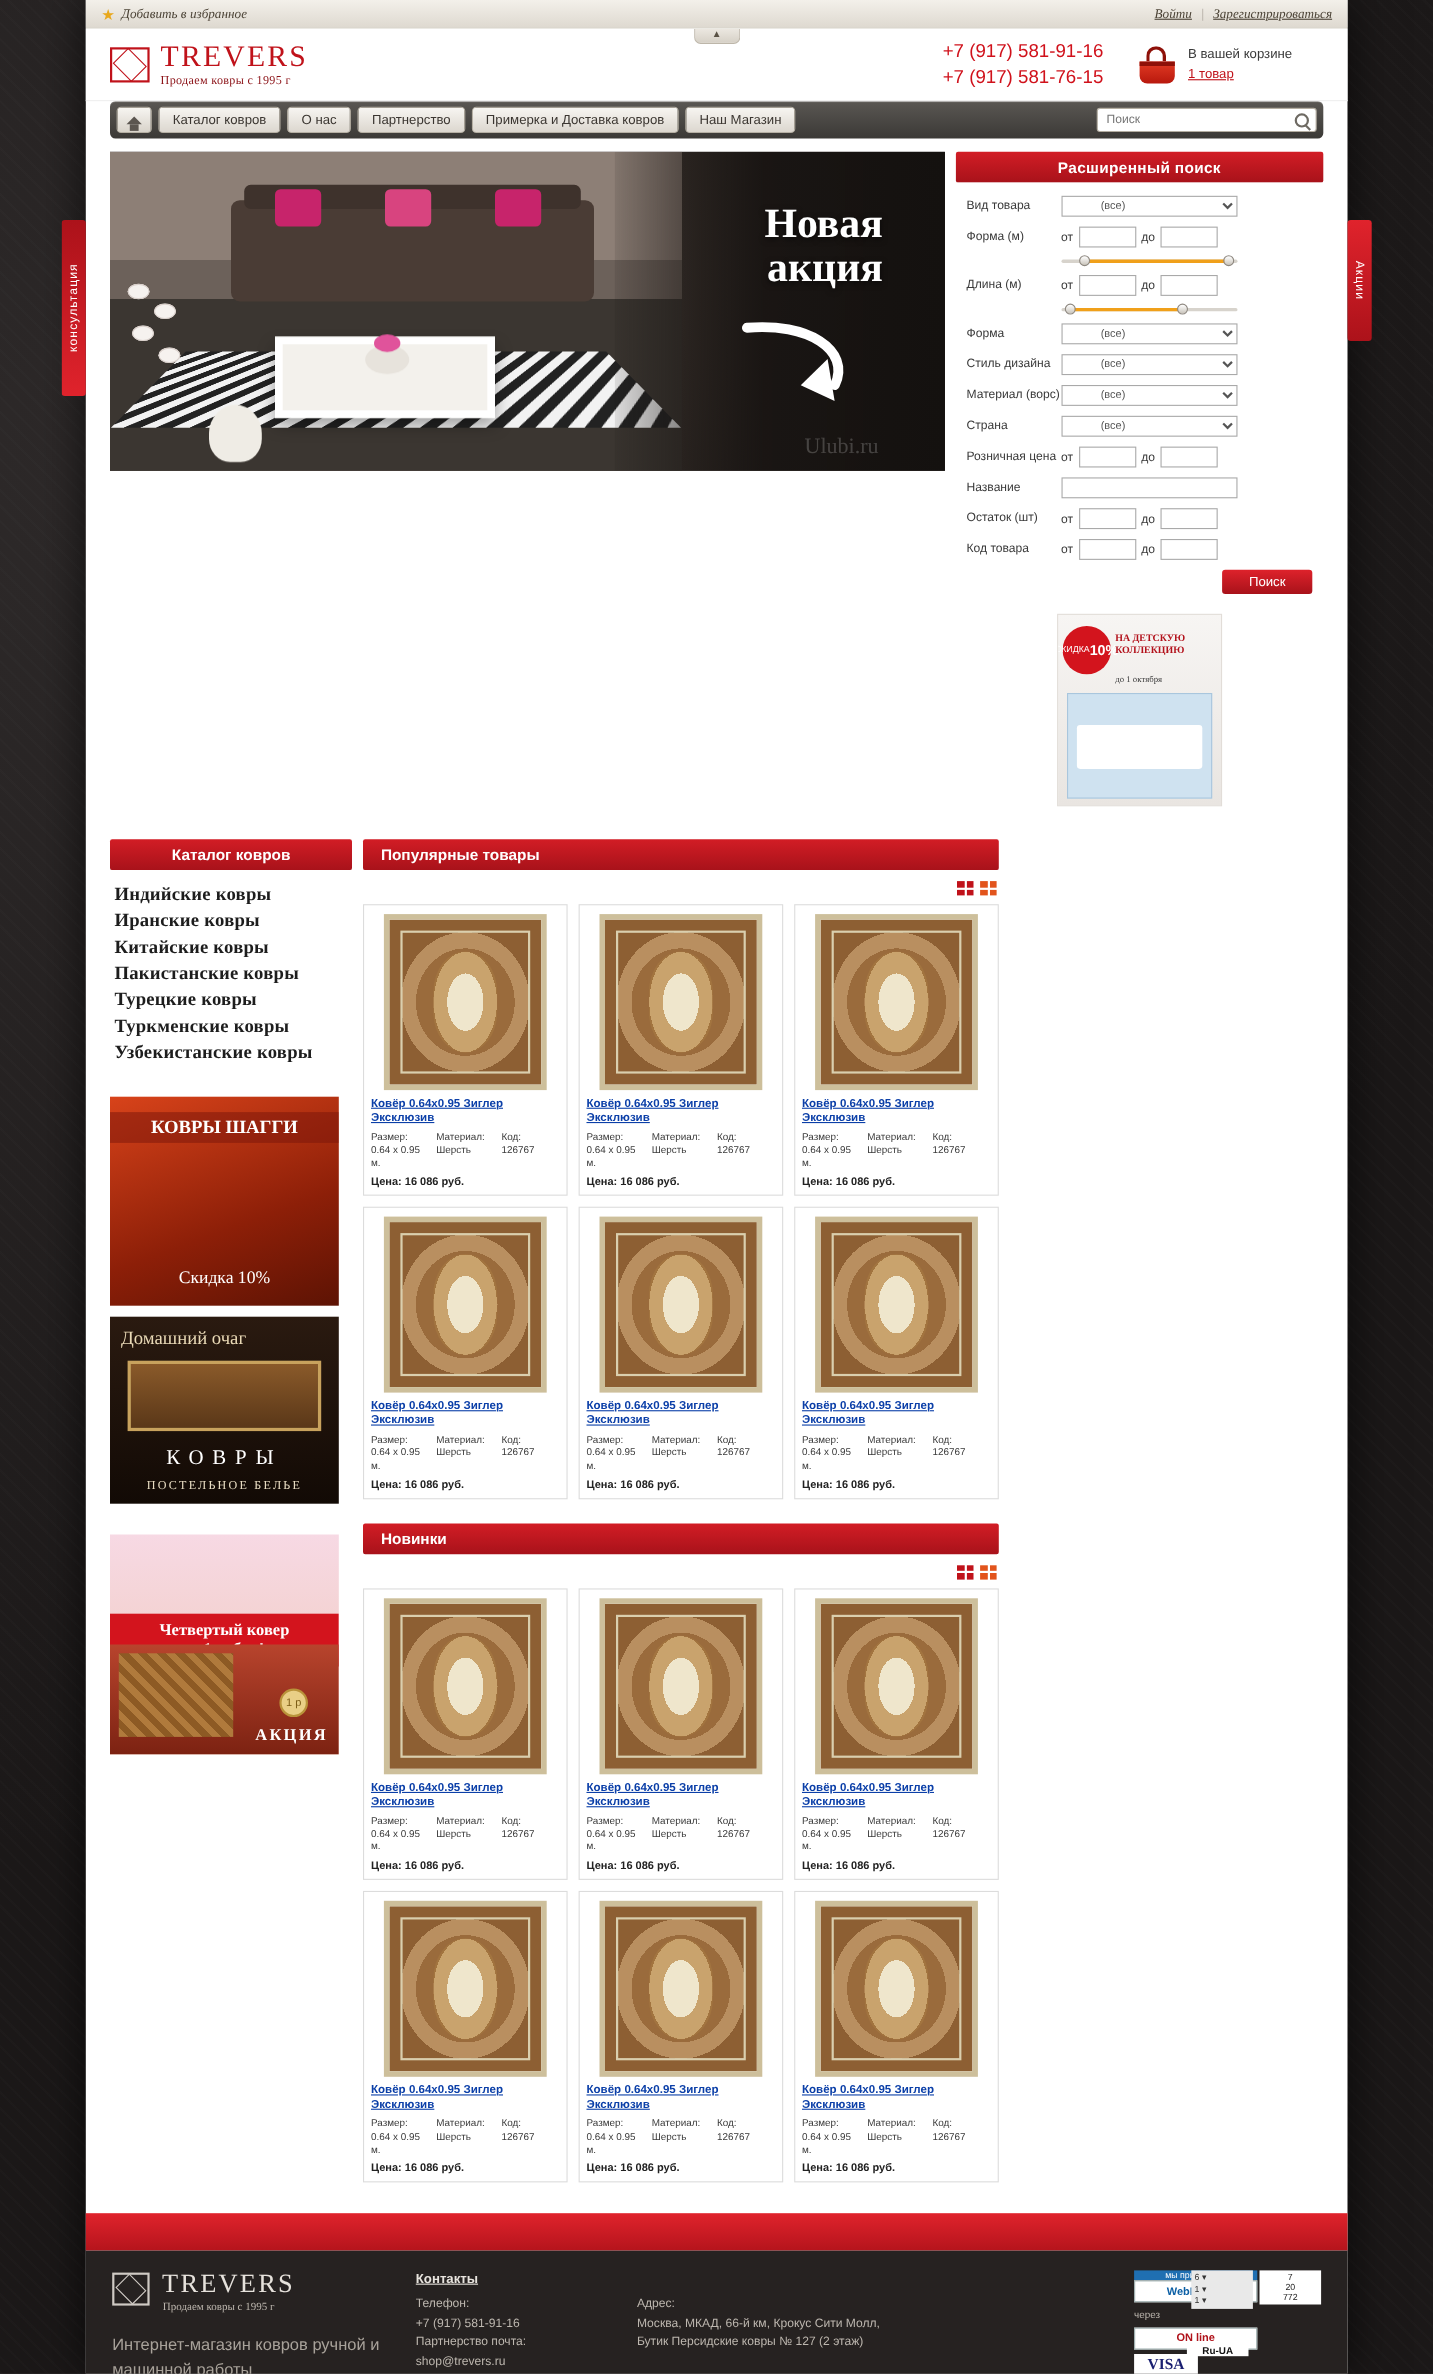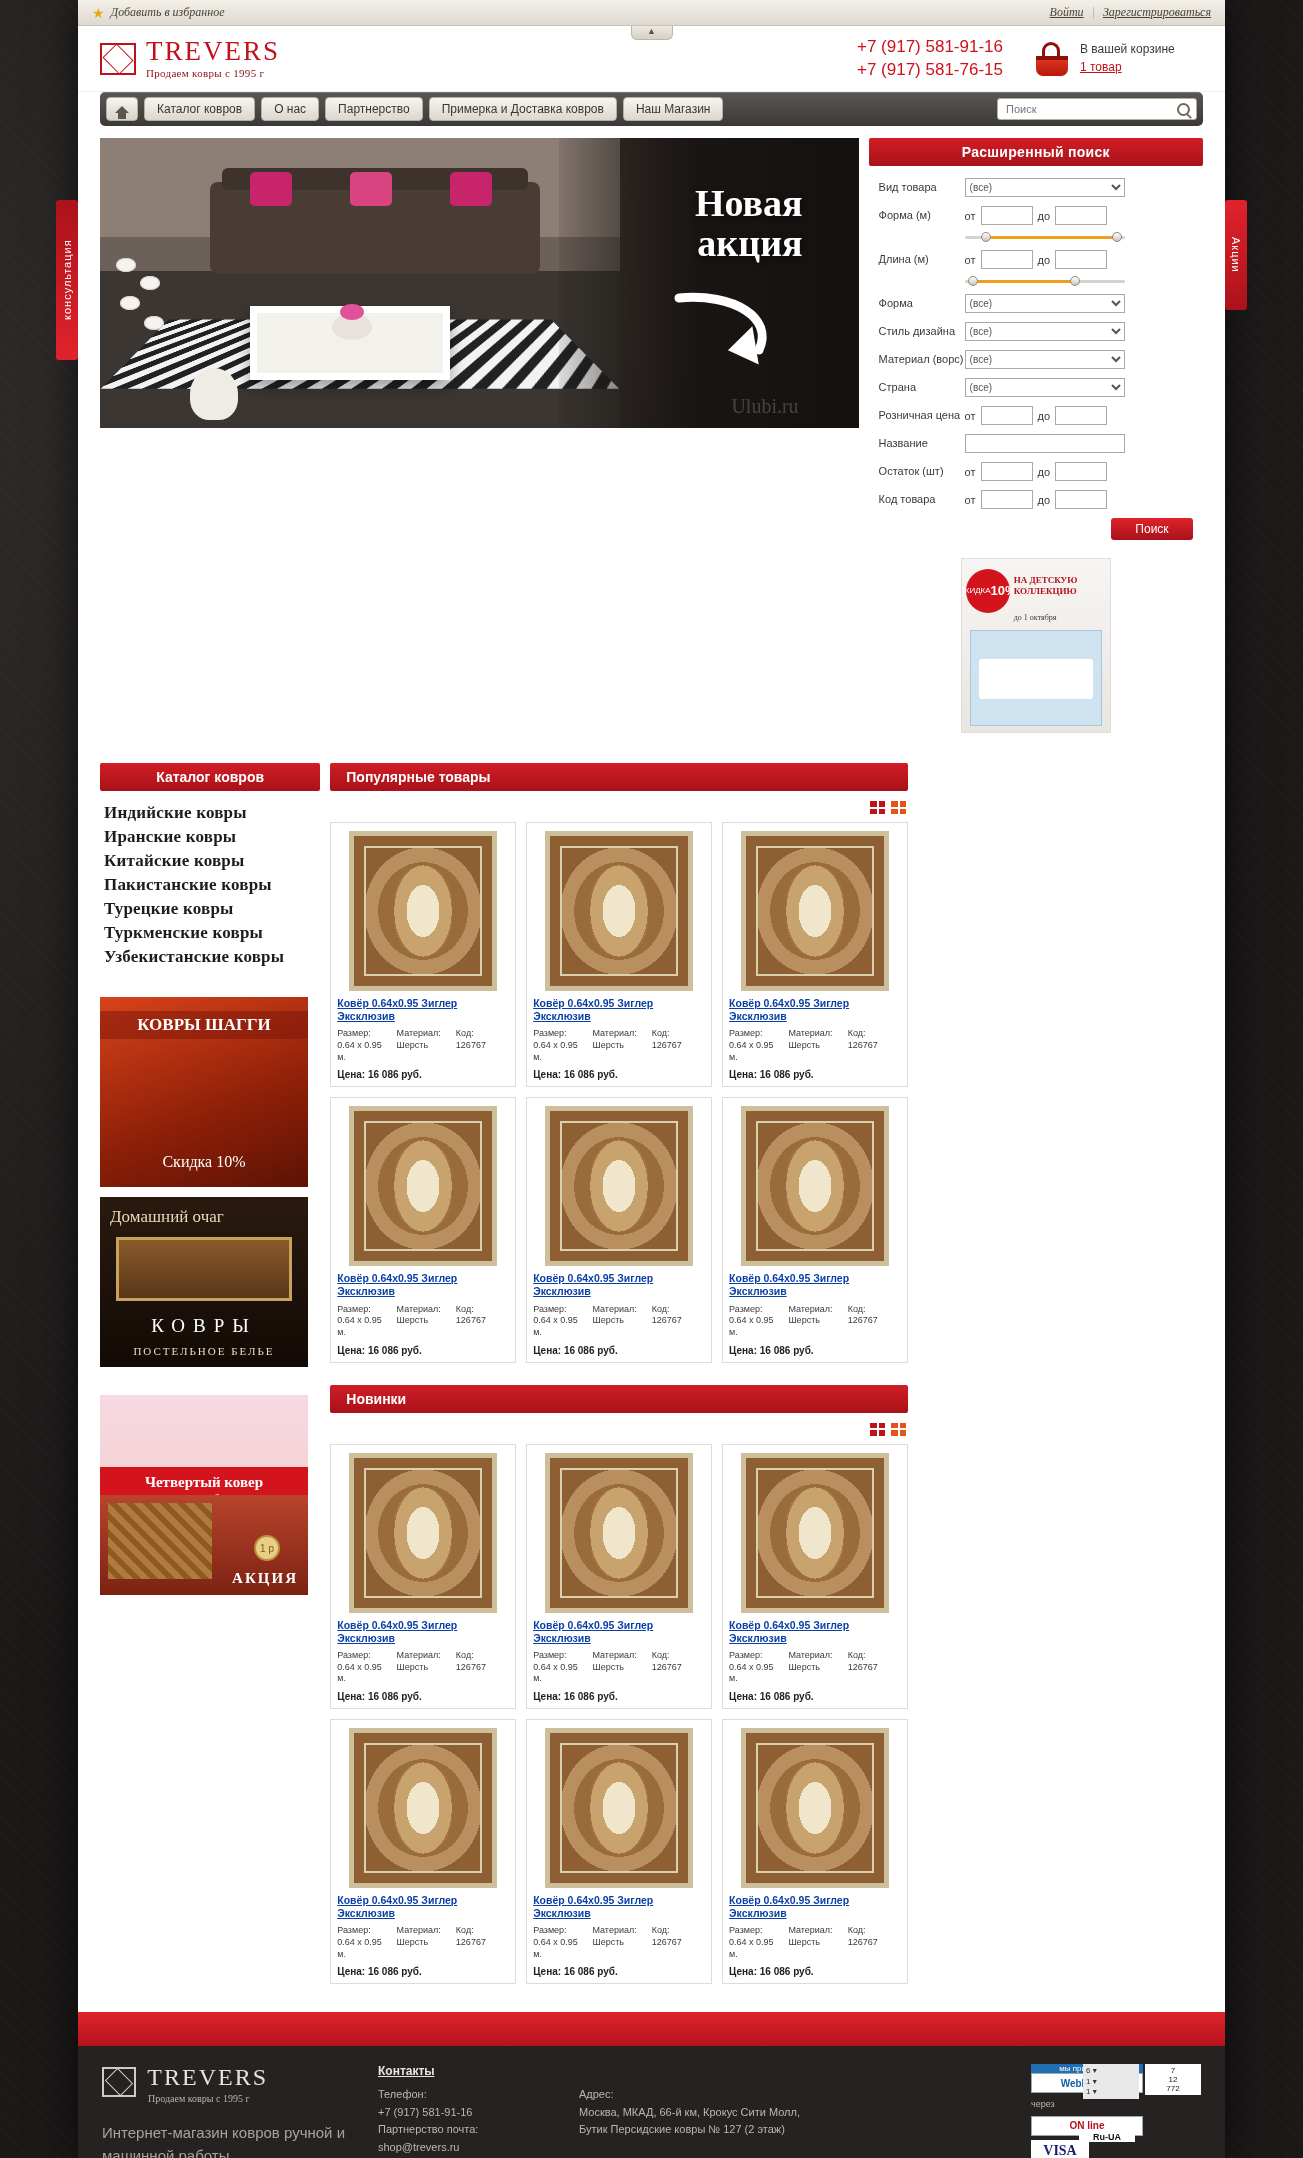--- a/index.html
+++ b/index.html
@@ -176,20 +176,21 @@
     color:#fff; display:flex;align-items:center;justify-content:center;
     font-size:14px; font-weight:bold; letter-spacing:.3px;
     border-radius:2px;
   }
   .adv-search { background:#fff; padding:12px 10px 14px 10px; }
   .fld { display:flex; align-items:center; margin-bottom:9px; }
   .fld .lab { width:86px; font-size:11px; color:#3a3a3a; line-height:1.2;}
   select.mini, .txt {
     height:19px; border:1px solid #a9a9a9; background:#fff; font-size:10px; color:#555;
     font-family:"Liberation Sans", sans-serif;
+    padding-left:31px;
   }
   select.mini { width:160px; }
   .range-row { display:flex; align-items:center; gap:5px; font-size:11px; color:#3a3a3a;}
   .range-row .txt{ width:52px; }
   .slider { margin:3px 0 9px 86px; width:160px; height:7px; position:relative;}
   .slider .track { position:absolute; left:0; right:0; top:2px; height:3px; background:#d7d3cc; border-radius:2px;}
   .slider .fill { position:absolute; top:2px; height:3px; background:#f0a01a; border-radius:2px;}
   .slider .knob { position:absolute; top:-2px; width:10px; height:10px; border-radius:50%;
     background:linear-gradient(#fff,#c9c4bb); border:1px solid #8e8880;}
   .btn-search {
@@ -770,21 +771,21 @@
     </div>
 
     <div class="counter">
       <div class="ctr-box">
         <div>6 ▾</div>
         <div>1 ▾</div>
         <div>1 ▾</div>
       </div>
       <div class="ctr-box2">
         <div>7</div>
-        <div>12</div>
+        <div>20</div>
         <div>772</div>
       </div>
     </div>
     <div class="ruua" style="position:absolute;right:90px;top:86px">Ru-UA</div>
   </footer>
 
 </div>
 
 <div class="side-tab left">консультация</div>
 <div class="side-tab right">Акции</div>

